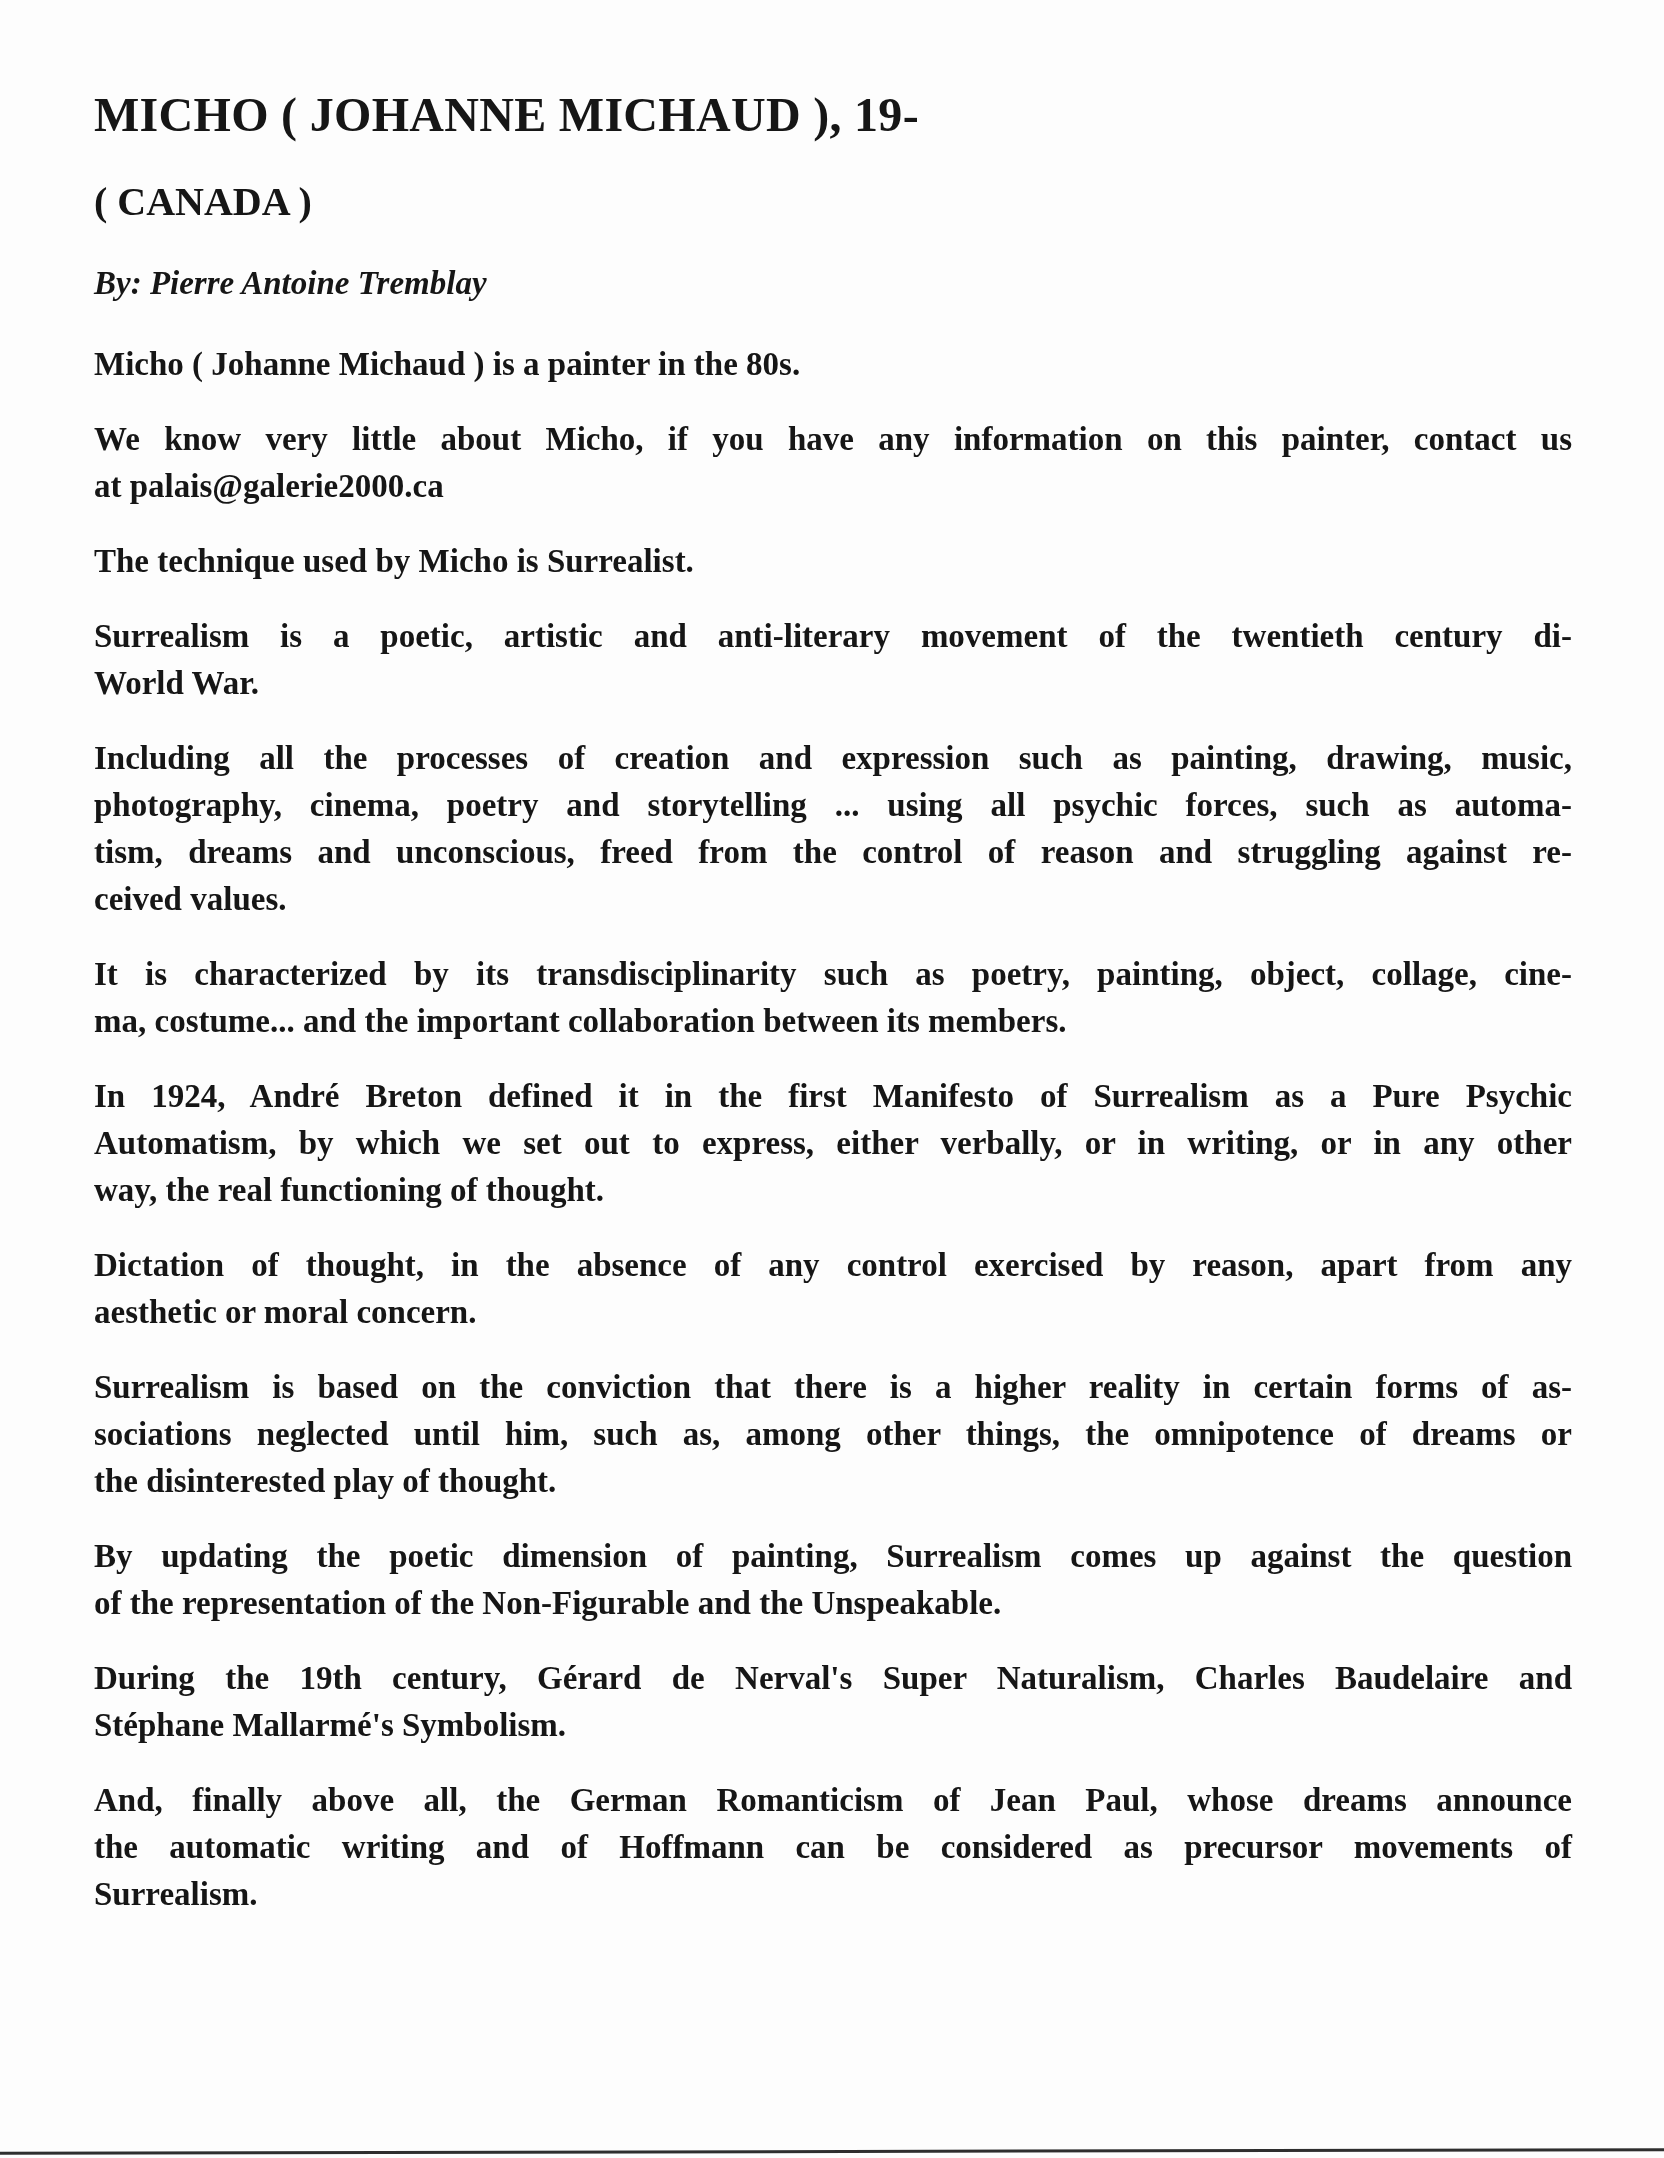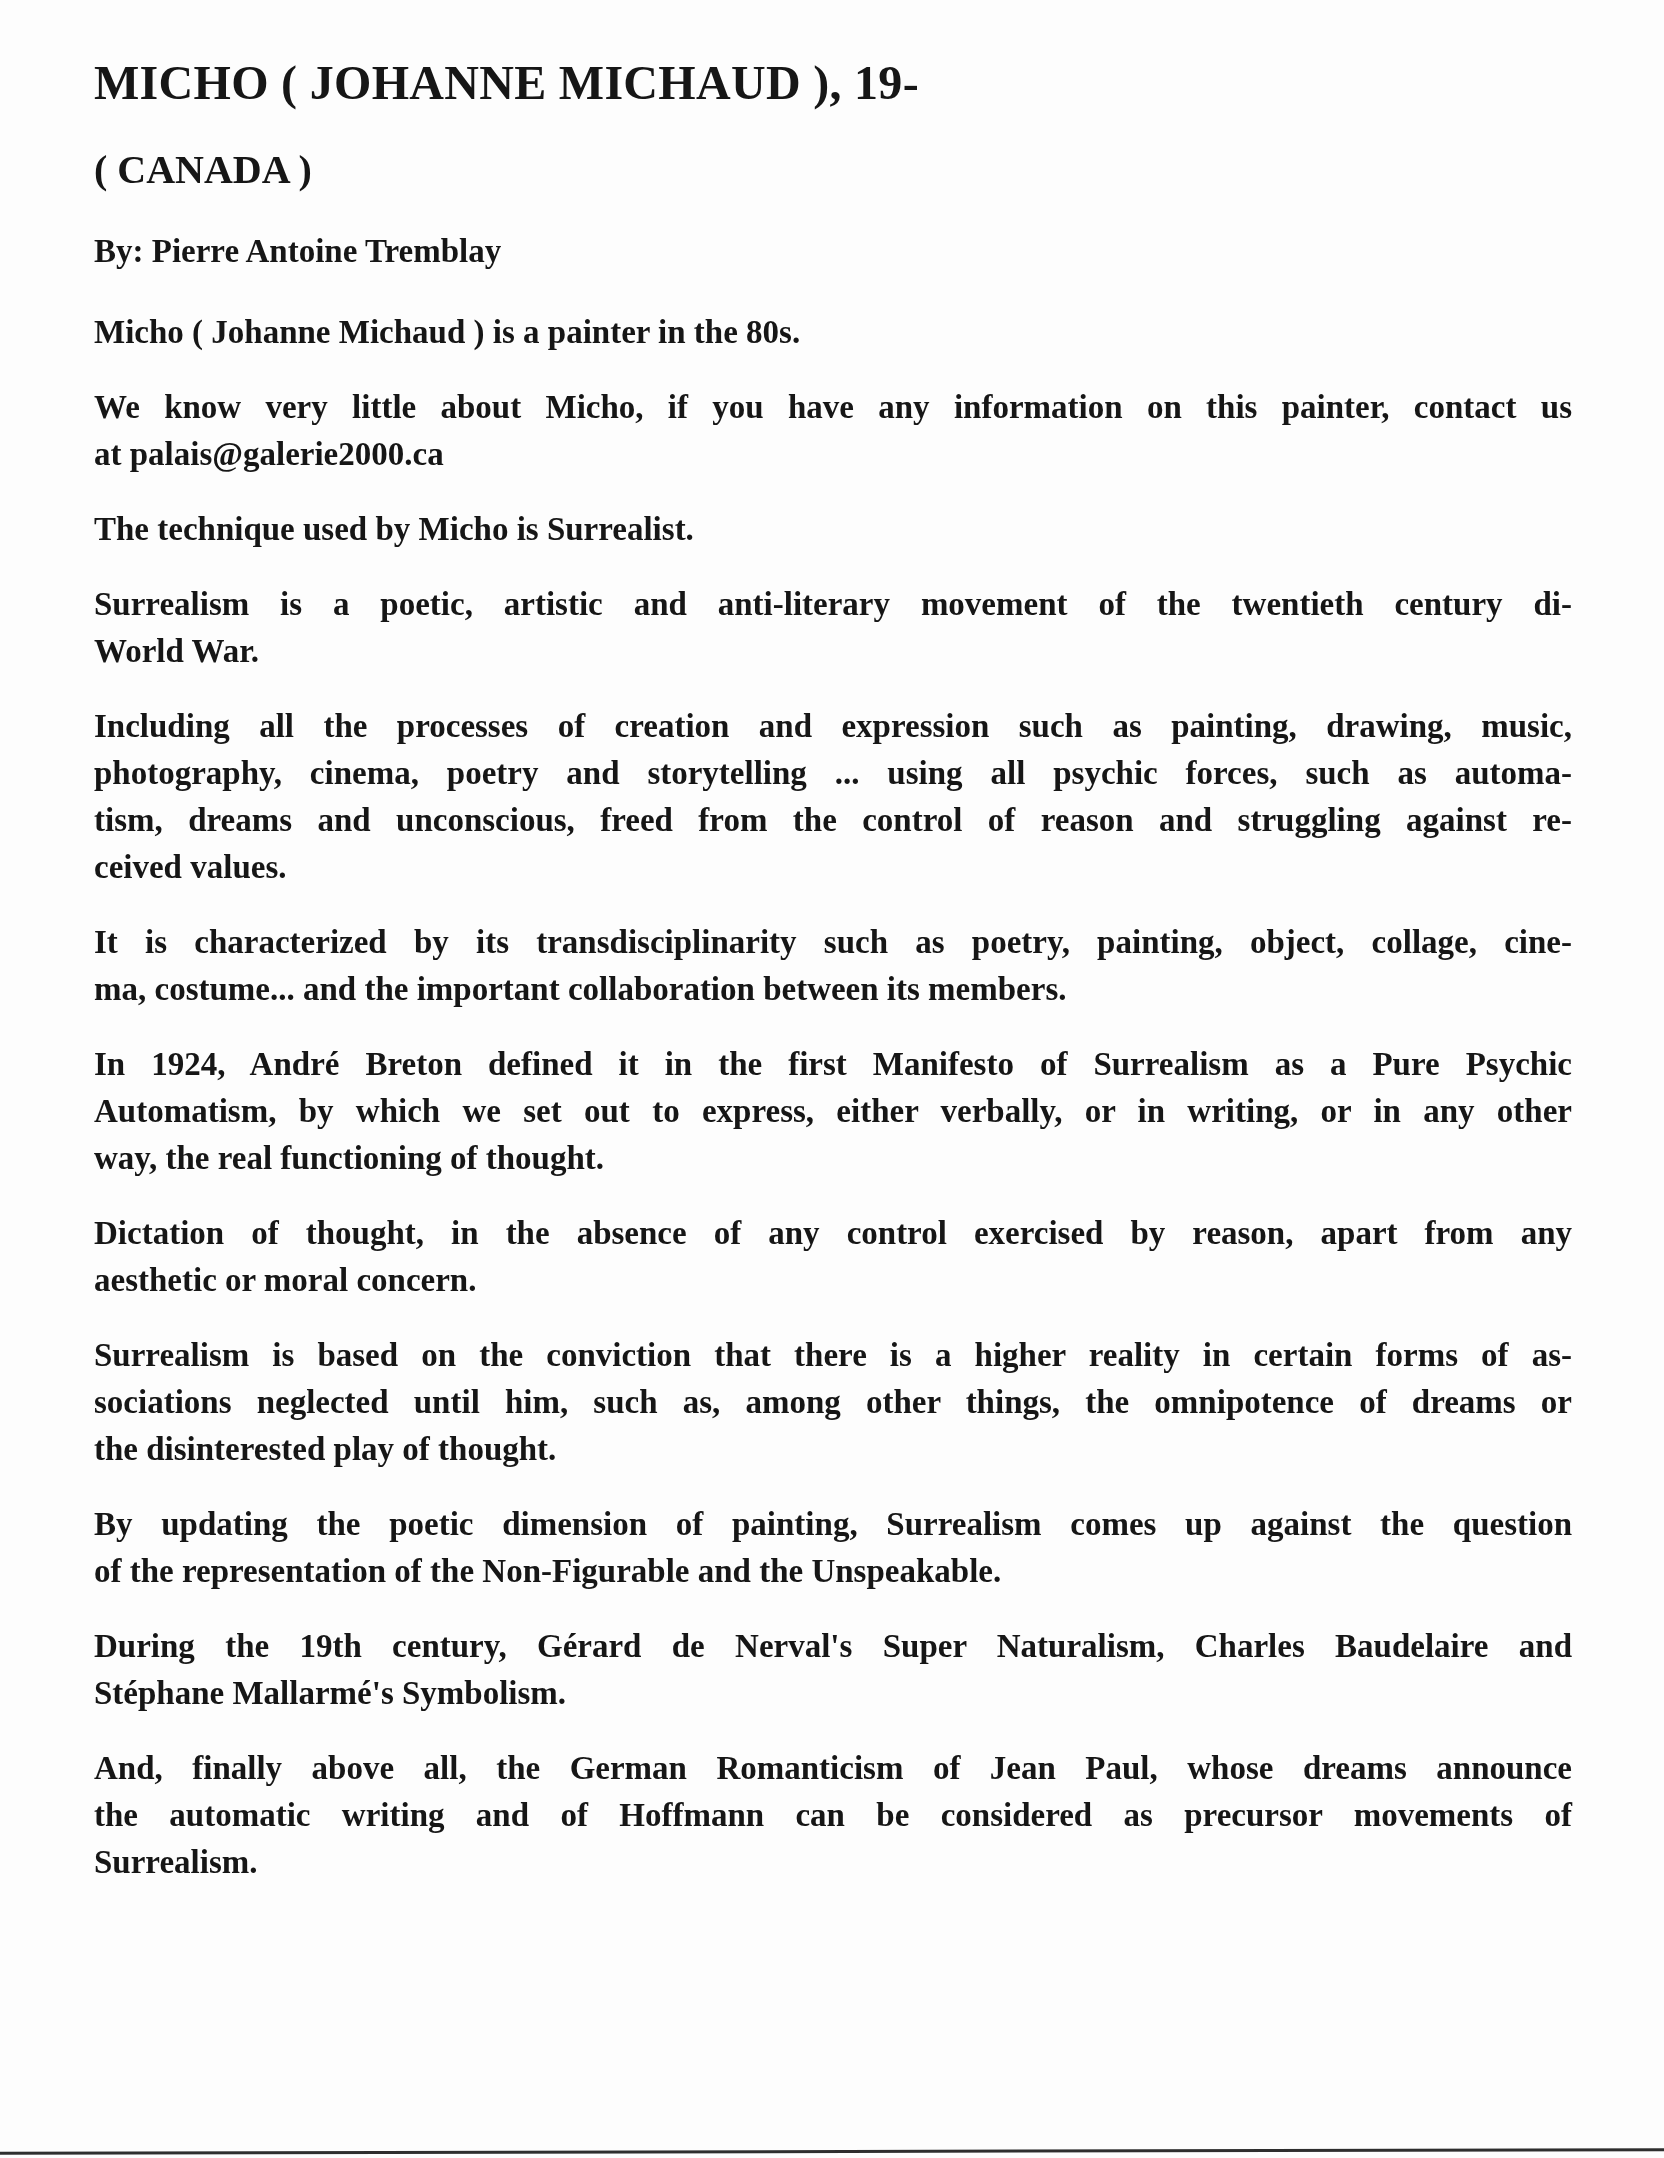--- a/index.html
+++ b/index.html
@@ -12,37 +12,38 @@
     background: #fdfdfd;
     color: #161616;
     font-family: "Liberation Serif", "DejaVu Serif", serif;
     font-weight: bold;
     position: relative;
     overflow: hidden;
   }
   .page {
     box-sizing: border-box;
     width: 1664px;
-    padding: 54px 92px 0 94px;
+    padding: 86px 92px 0 94px;
   }
   .doc-title {
     font-size: 48px;
     line-height: 58px;
     margin: 0 0 34px 0;
     letter-spacing: 0.3px;
   }
   .doc-country {
     font-size: 40px;
     line-height: 48px;
     margin: 7px 0 34px 0;
   }
   .doc-byline {
     font-size: 33px;
     line-height: 47px;
     margin: 0 0 34px 0;
+    font-style: italic;
   }
   .para {
     font-size: 33px;
     line-height: 47px;
     margin: 0 0 28px 0;
   }
   .line {
     display: block;
     text-align: justify;
     text-align-last: justify;

